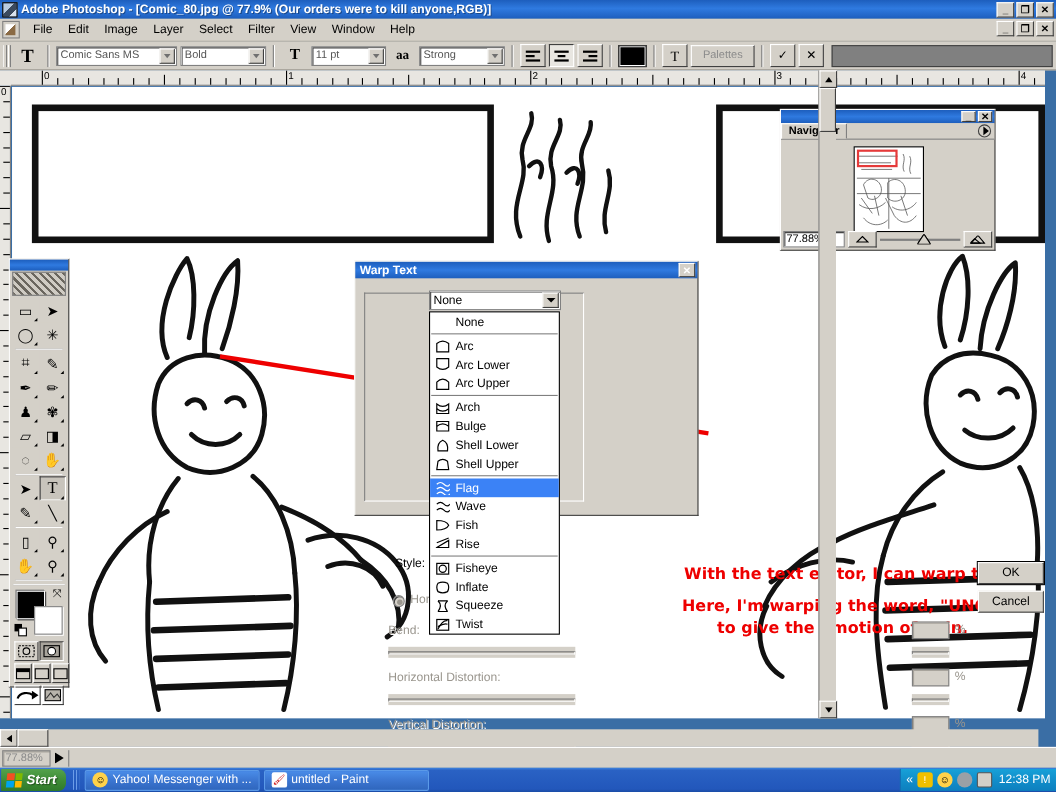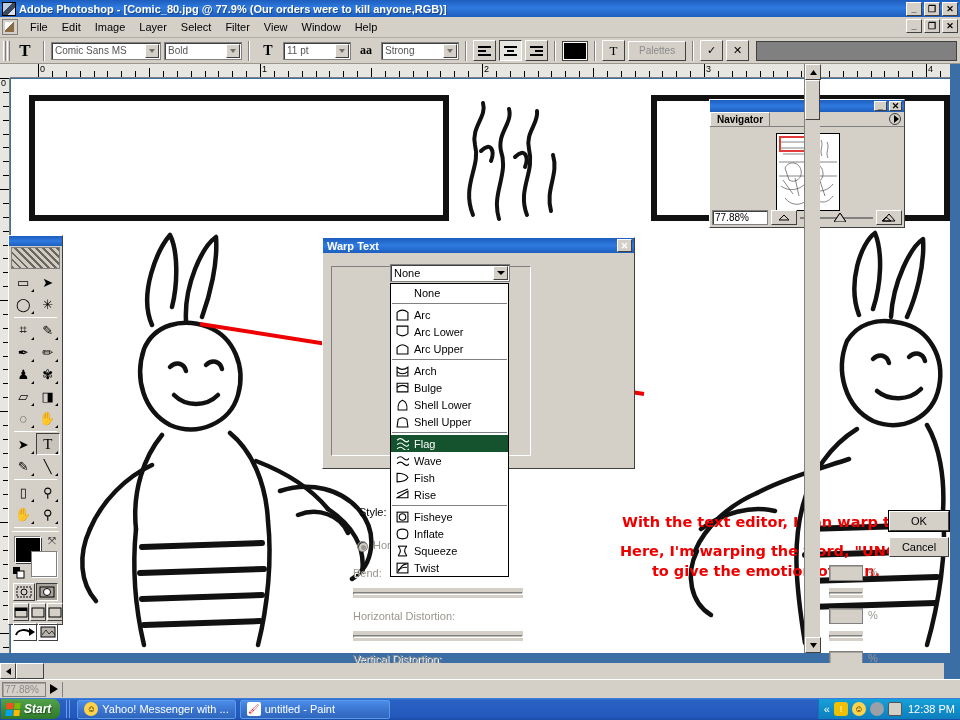--- a/index.html
+++ b/index.html
@@ -4,21 +4,21 @@
 <style>
   * { box-sizing: border-box; }
   html, body {
     margin: 0; padding: 0;
     width: 960px; height: 720px;
     overflow: hidden;
     font-family: "Liberation Sans", sans-serif;
     font-size: 11px;
     background: #3a6ea5;
   }
-  #app { position: relative; width: 820px; height: 720px; }
+  #app { position: relative; width: 760px; height: 720px; }
 
   
   .app-titlebar {
     position:absolute; left:0; top:0; width:960px; height:17px;
     background: linear-gradient(to bottom, #1d5ebd 0%, #2f7ae0 45%, #1d5ebd 100%);
     color:#fff; font-weight:bold; font-size:11px;
     display:flex; align-items:center; padding:0 2px;
   }
   .app-icon {
     width:14px; height:14px; margin-right:3px; flex:none;
@@ -187,21 +187,21 @@
      border:1px solid #808080; box-shadow: inset 1px 1px 0 #404040; font-size:11px; padding-left:3px; line-height:16px; z-index:20;}
   .style-combo .arrow { position:absolute; right:1px; top:1px; width:15px;height:14px; background:#d4d0c8;
      border-top:1px solid #fff;border-left:1px solid #fff;border-right:1px solid #404040;border-bottom:1px solid #404040;
      display:flex;align-items:center;justify-content:center;}
   .style-combo .arrow::after{content:"";border-left:4px solid transparent;border-right:4px solid transparent;border-top:4px solid #000;}
 
   
   .dropdown { position:absolute; left:390px; top:283px; width:119px; background:#fff;
      border:1px solid #000; z-index:30; padding:0;}
   .dd-item { height:17px; display:flex; align-items:center; gap:5px; padding-left:5px; font-size:11px; color:#000;}
-  .dd-item.sel { background:#14532d; color:#fff;}
+  .dd-item.sel { background:#3b82f6; color:#fff;}
   .dd-sep { height:1px; background:#808080; margin:2px 1px;}
   .dd-icon { width:13px;height:13px; flex:none; display:flex;align-items:center;justify-content:center;}
 
   
   .red-note { position:absolute; left:596px; top:512px; width:340px; text-align:center;
      color:#ee0000; font-family:"DejaVu Sans", sans-serif; font-weight:bold; font-size:14.5px; line-height:1.42;}
   .red-note .gap { display:block; height:8px;}
 
   
   .vscroll { position:absolute; right:0px; top:64px; width:16px; height:589px; background:#d4d0c8; border-left:1px solid #808080;}

